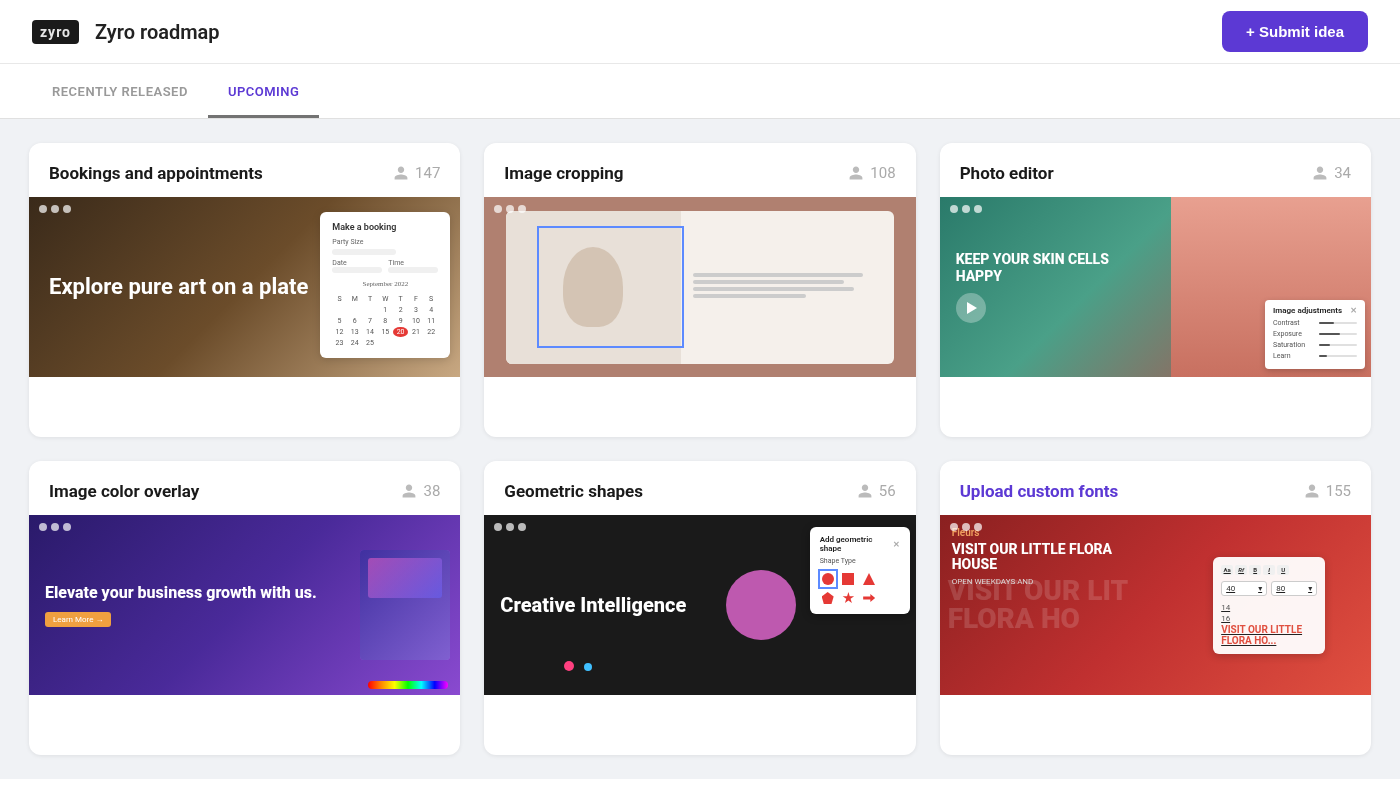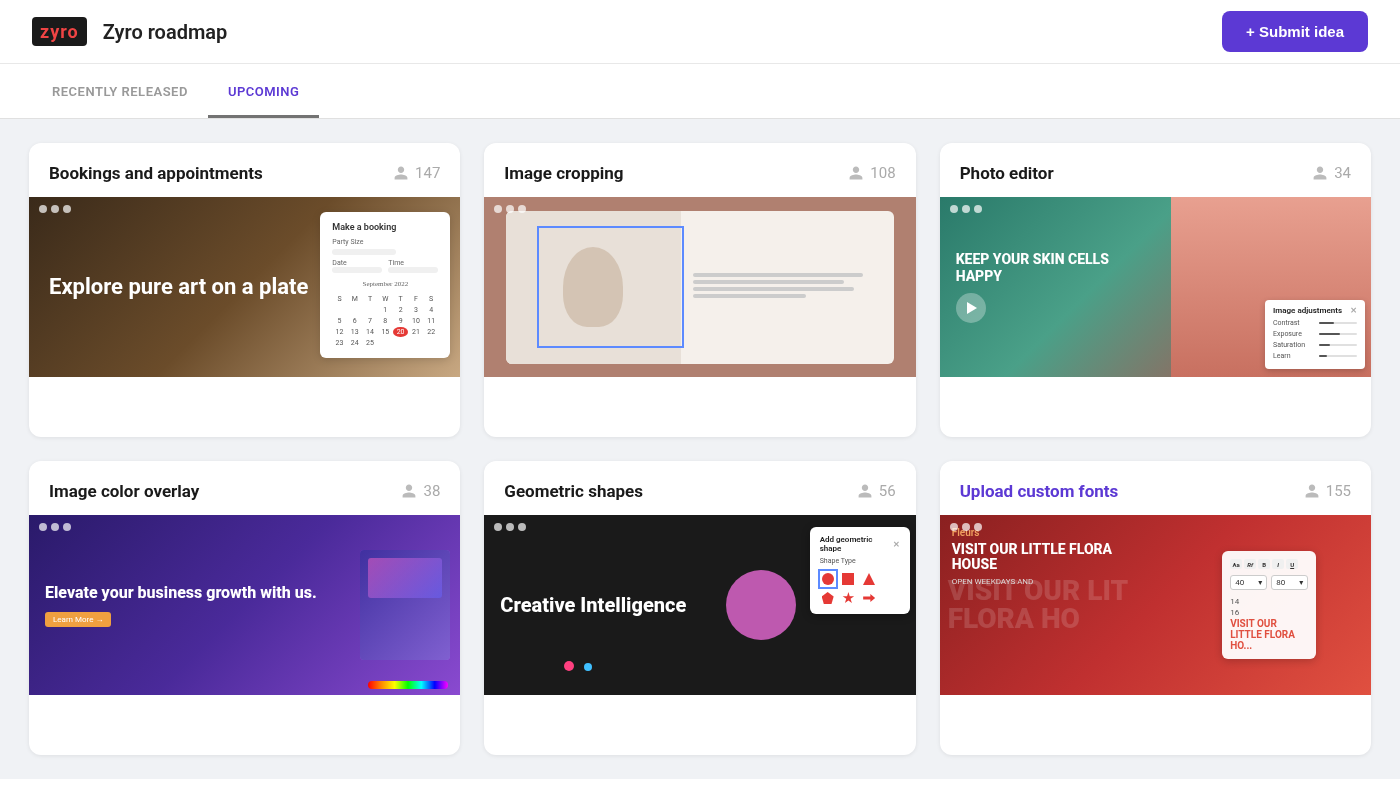--- a/index.html
+++ b/index.html
@@ -10,23 +10,23 @@
       display: flex;
       align-items: center;
       justify-content: space-between;
       padding: 0 32px;
       height: 64px;
       border-bottom: 1px solid #e8e8e8;
     }
     .header-left { display: flex; align-items: center; gap: 16px; }
     .logo {
       background: #1a1a1a;
-      color: #ef4444;
+      color: #e5e5e5;
       font-weight: 700;
-      font-size: 18px;
+      font-size: 14px;
       padding: 4px 8px;
       border-radius: 4px;
       letter-spacing: 1px;
     }
     .page-title { font-size: 20px; font-weight: 600; color: #222; }
     .submit-btn {
       background: #5c39d4;
       color: #fff;
       border: none;
       border-radius: 8px;
@@ -405,22 +405,23 @@
       flex: 1;
       position: relative;
       display: flex;
       align-items: center;
       justify-content: center;
     }
     .fonts-panel {
       background: rgba(255,255,255,0.95);
       border-radius: 6px;
       padding: 8px;
-      width: 94px;
+      width: 112px;
       box-shadow: 0 2px 8px rgba(0,0,0,0.2);
+      text-decoration: underline;
     }
     .fonts-panel-toolbar {
       display: flex;
       gap: 2px;
       margin-bottom: 6px;
       flex-wrap: wrap;
     }
     .fonts-toolbar-item {
       background: #f0f0f0;
       border-radius: 2px;

